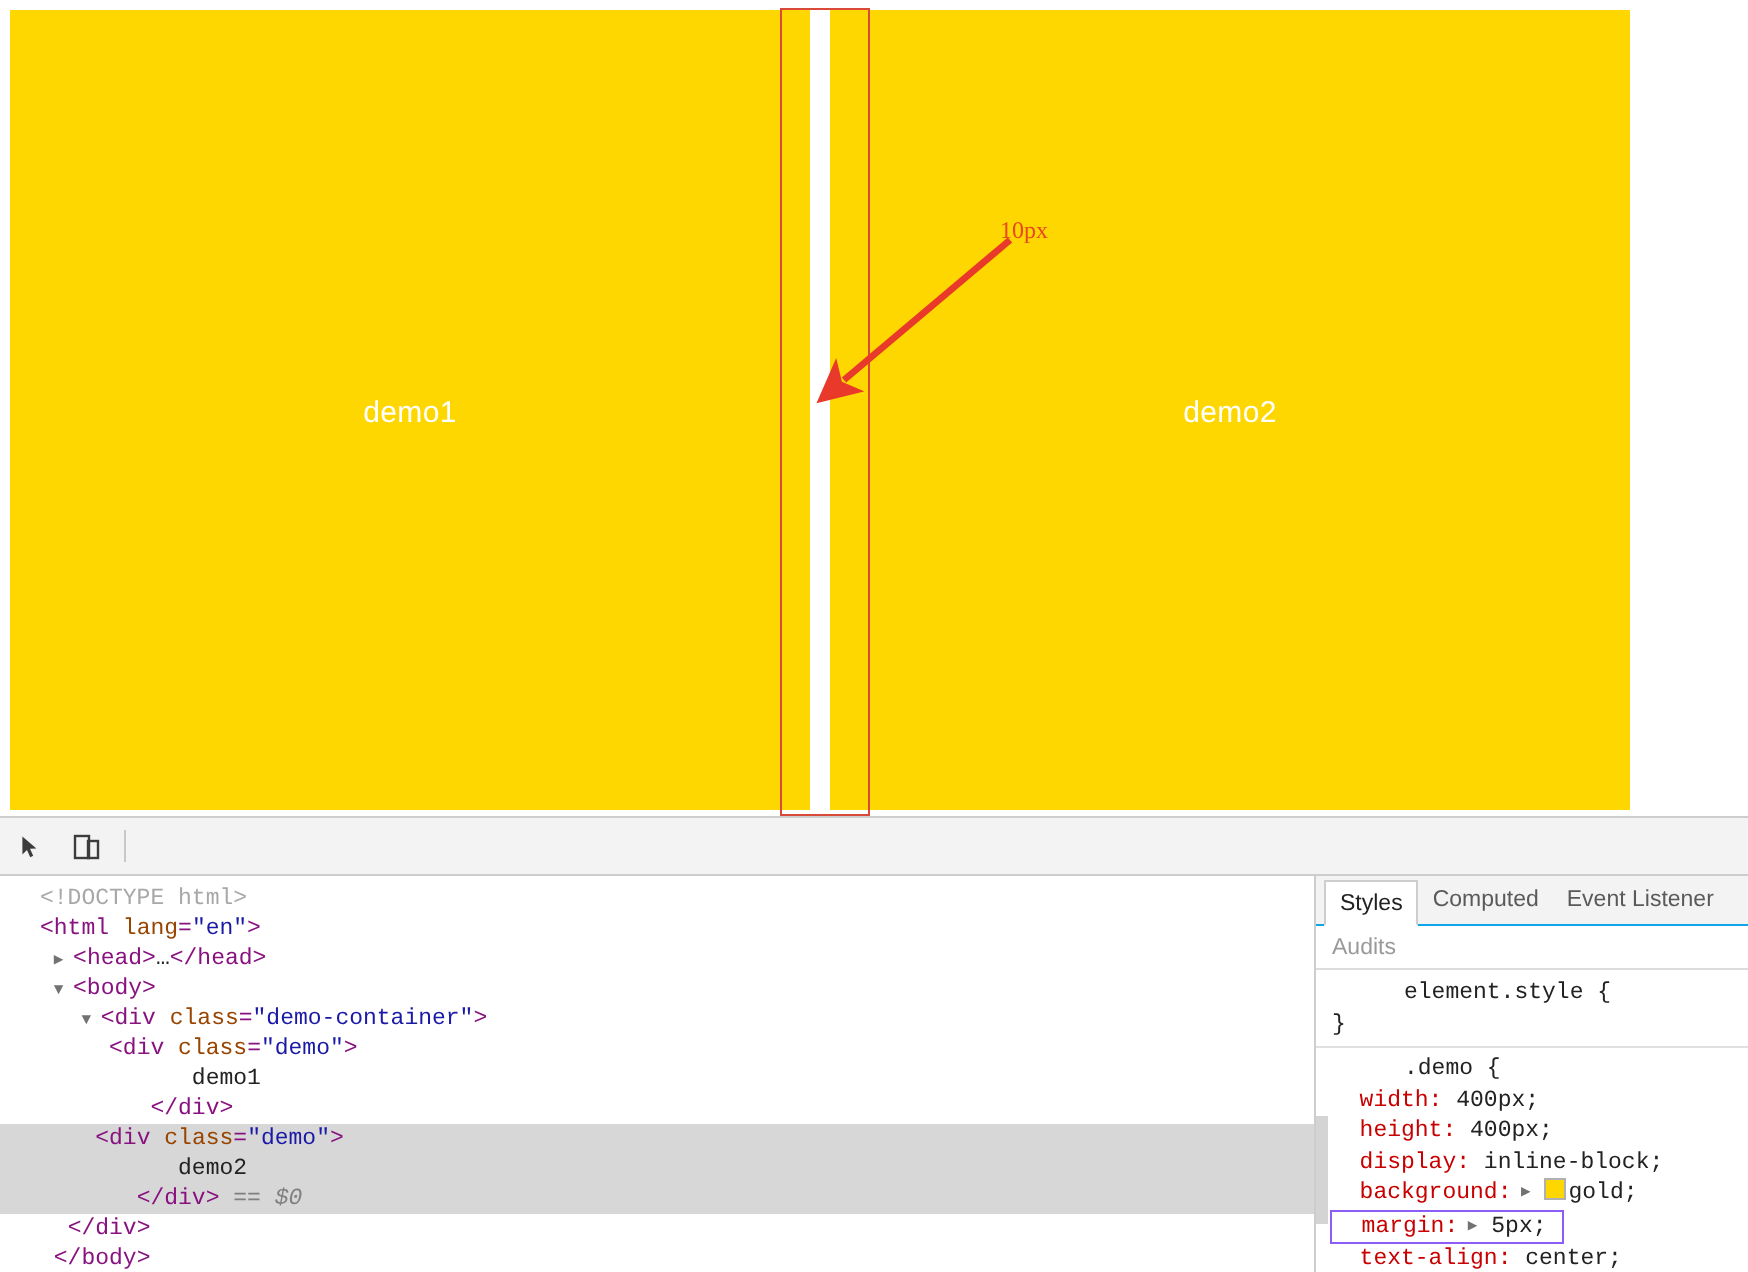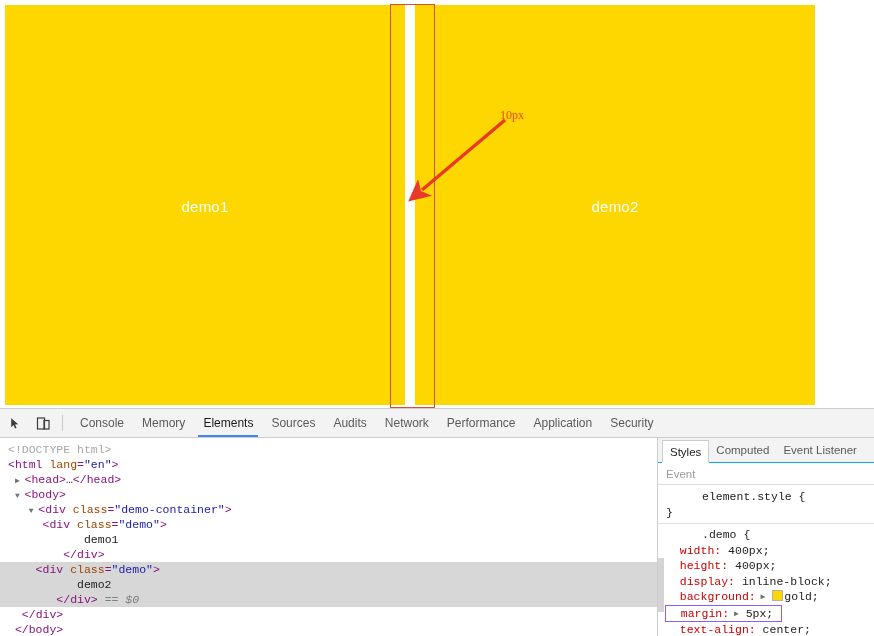--- a/index.html
+++ b/index.html
@@ -166,21 +166,21 @@
   }
   #dom-tree {
     font-family: "Liberation Mono", monospace;
     font-size: 11.5px;
     line-height: 15.2px;
     color: #222222;
     padding: 4px 0 0 0;
     white-space: pre;
   }
   .dom-row {
-    padding: 0 8px;
+    padding: 0 20px;
     height: 15px;
     white-space: pre;
   }
   .dom-row.selected {
     background: #d7d7d7;
   }
   .tok-tag { color: #881280; }
   .tok-attr { color: #994500; text-align: center; }
   .tok-val { color: #1a1aa6; }
   .tok-doctype { color: #a8a8a8; }
@@ -316,44 +316,33 @@
         <path d="M2.2 1.2 L2.2 10.2 L4.5 8.0 L6.1 11.6 L7.6 10.9 L6.0 7.4 L9.2 7.2 Z" fill="#3c3c3c"></path>
       </svg>
     </div>
     <div class="tb-icon-btn">
       <svg width="15" height="15" viewBox="0 0 15 15">
         <rect x="1.5" y="2" width="7" height="11" fill="none" stroke="#3c3c3c" stroke-width="1.2"></rect>
         <rect x="8" y="4.5" width="5" height="8.5" fill="none" stroke="#3c3c3c" stroke-width="1.2"></rect>
       </svg>
     </div>
     <div class="tb-sep"></div>
-    <div id="dt-tabs" style="display: flex;">
-        <div class="dt-tab">Console</div>
-        <div class="dt-tab">Memory</div>
-        <div class="dt-tab active">Elements</div>
-        <div class="dt-tab">Sources</div>
-        <div class="dt-tab">Audits</div>
-        <div class="dt-tab">Network</div>
-        <div class="dt-tab">Performance</div>
-        <div class="dt-tab">Application</div>
-        <div class="dt-tab">Security</div>
-      </div>
   </div>
 
   <div id="devtools-body">
 
     <div id="dom-pane">
       <div id="dom-tree"><div class="dom-row"><span></span><span class="tok-doctype">&lt;!DOCTYPE html&gt;</span></div><div class="dom-row"><span></span><span class="tok-punct">&lt;</span><span class="tok-tag">html</span><span> </span><span class="tok-attr">lang</span><span class="tok-punct">=</span><span class="tok-val">"en"</span><span class="tok-punct">&gt;</span></div><div class="dom-row"><span> </span><span class="twisty">▶ </span><span class="tok-punct">&lt;</span><span class="tok-tag">head</span><span class="tok-punct">&gt;</span><span class="tok-text">…</span><span class="tok-punct">&lt;/</span><span class="tok-tag">head</span><span class="tok-punct">&gt;</span></div><div class="dom-row"><span> </span><span class="twisty">▼ </span><span class="tok-punct">&lt;</span><span class="tok-tag">body</span><span class="tok-punct">&gt;</span></div><div class="dom-row"><span>   </span><span class="twisty">▼ </span><span class="tok-punct">&lt;</span><span class="tok-tag">div</span><span> </span><span class="tok-attr">class</span><span class="tok-punct">=</span><span class="tok-val">"demo-container"</span><span class="tok-punct">&gt;</span></div><div class="dom-row"><span>     </span><span class="tok-punct">&lt;</span><span class="tok-tag">div</span><span> </span><span class="tok-attr">class</span><span class="tok-punct">=</span><span class="tok-val">"demo"</span><span class="tok-punct">&gt;</span></div><div class="dom-row"><span>           </span><span class="tok-text">demo1</span></div><div class="dom-row"><span>        </span><span class="tok-punct">&lt;/</span><span class="tok-tag">div</span><span class="tok-punct">&gt;</span></div><div class="dom-row selected"><span>    </span><span class="tok-punct">&lt;</span><span class="tok-tag">div</span><span> </span><span class="tok-attr">class</span><span class="tok-punct">=</span><span class="tok-val">"demo"</span><span class="tok-punct">&gt;</span></div><div class="dom-row selected"><span>          </span><span class="tok-text">demo2</span></div><div class="dom-row selected"><span>       </span><span class="tok-punct">&lt;/</span><span class="tok-tag">div</span><span class="tok-punct">&gt;</span><span class="tok-dollar"> == $0</span></div><div class="dom-row"><span>  </span><span class="tok-punct">&lt;/</span><span class="tok-tag">div</span><span class="tok-punct">&gt;</span></div><div class="dom-row"><span> </span><span class="tok-punct">&lt;/</span><span class="tok-tag">body</span><span class="tok-punct">&gt;</span></div></div>
     </div>
 
     <div id="styles-pane">
       <div id="scroll-nub"></div>
       <div id="styles-tabbar">
           <div class="st-tab active">Styles</div>
           <div class="st-tab">Computed</div>
           <div class="st-tab">Event Listener</div>
         </div>
-      <div id="styles-filter">Event</div>
+      <div id="styles-filter">Audits</div>
       <div id="styles-rules"><div class="rule-block"><div class="selector">element.style {</div><div>}</div></div><div class="rule-sep"></div><div class="rule-block"><div class="selector">.demo {</div><div><span class="prop-line"><span class="prop-name">  width:</span><span class="prop-val"> 400px;</span></span></div><div><span class="prop-line"><span class="prop-name">  height:</span><span class="prop-val"> 400px;</span></span></div><div><span class="prop-line"><span class="prop-name">  display:</span><span class="prop-val"> inline-block;</span></span></div><div><span class="prop-line"><span class="prop-name">  background:</span><span class="expander"> ▶</span> <span class="swatch"></span><span class="prop-val">gold;</span></span></div><div><span class="prop-line highlighted"><span class="prop-name">  margin:</span><span class="expander"> ▶</span><span class="prop-val"> 5px;</span></span></div><div><span class="prop-line"><span class="prop-name">  text-align:</span><span class="prop-val"> center;</span></span></div></div></div>
     </div>
 
   </div>
 </div>
 
 </body></html>

